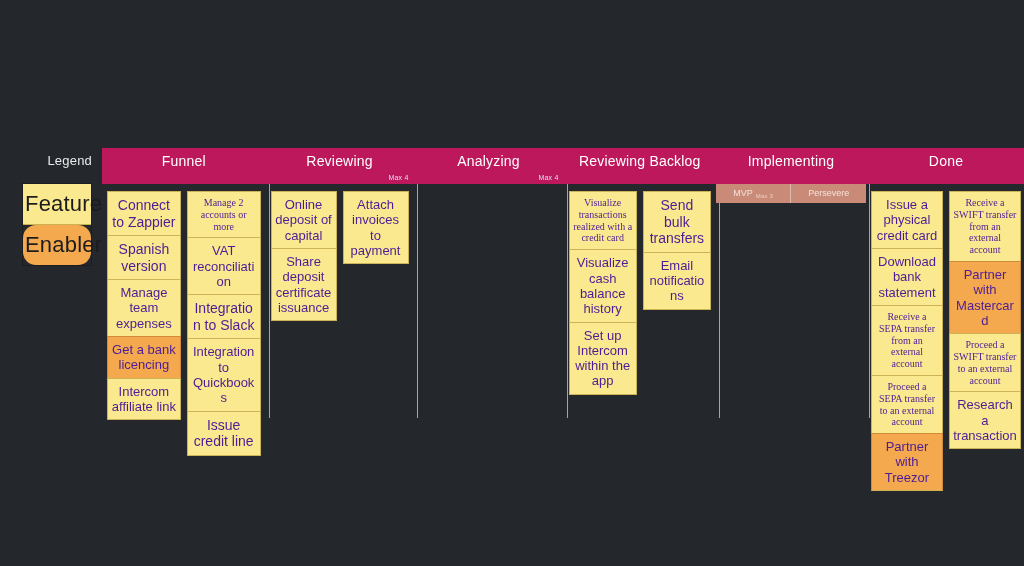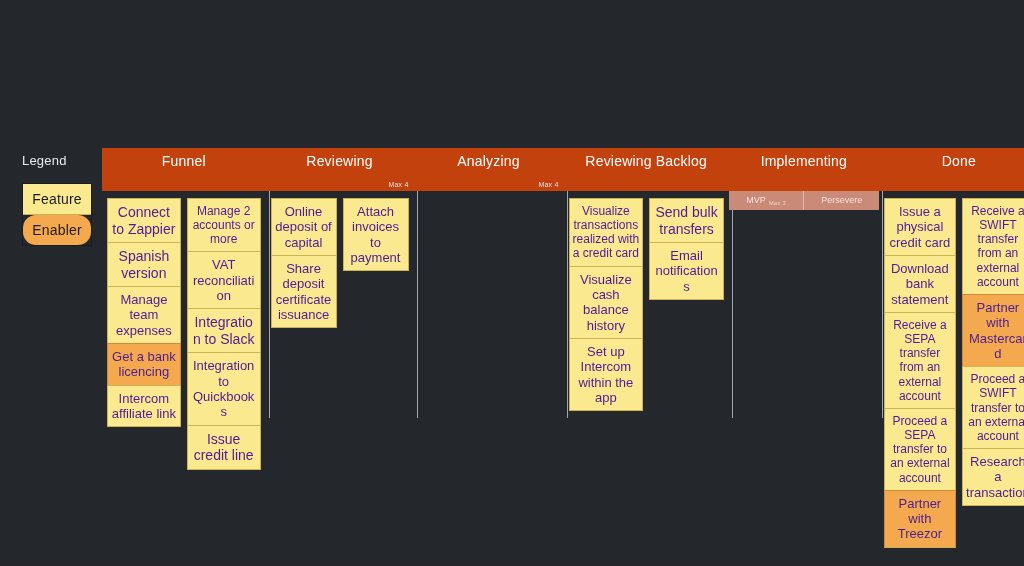--- a/index.html
+++ b/index.html
@@ -30,31 +30,31 @@
   
   .legend {
     width: 102px;
     flex: 0 0 102px;
     padding-left: 22px;
     padding-right: 10px;
   }
   .legend-title {
     color: #e9eaec;
     font-size: 13px;
-    text-align: left;
+    text-align: right;
     line-height: 26px;
     height: 26px;
     margin-bottom: 9px;
     letter-spacing: .2px;
   }
   .legend-swatches {
     border: 1px solid #1b1d20;
   }
   .legend-swatch {
-    font-size: 14px;
+    font-size: 22px;
     color: #1c1c1c;
     text-align: center;
     padding: 7px 2px;
     border-bottom: 1px solid #c9b24f;
     letter-spacing: .2px;
   }
   .legend-swatch:last-child { border-bottom: none; border-radius: 13px; }
   .sw-feature { background: #fae98f; }
   .sw-enabler { background: #f5a94e; border-bottom-color: #d18c38 !important; }
 
@@ -64,23 +64,23 @@
     height: 280px;
   }
   .col-funnel     { flex: 0 0 150px; }
   .col-reviewing  { flex: 0 0 148px; }
   .col-analyzing  { flex: 0 0 150px; }
   .col-backlog    { flex: 0 0 150px; }
   .col-implementing { flex: 0 0 150px; }
   .col-done       { flex: 0 0 160px; }
 
   .col-header {
-    background: #c2410c;
+    background: #be185d;
     color: #ffffff;
-    height: 43px;
+    height: 36px;
     line-height: 26px;
     text-align: center;
     font-size: 14px;
     letter-spacing: .2px;
     position: relative;
     white-space: nowrap;
     overflow: hidden;
   }
   .col-max {
     position: absolute;
@@ -144,21 +144,21 @@
   .lane .card:last-child { border-bottom: 1px solid #ccb456; }
   .card.enabler {
     background: #f5a94e;
     border-color: #cf8b38;
   }
   .card.enabler + .card { border-top-color: #ccb456; }
 
   
   .t-lg { font-size: 14px; }
   .t-md { font-size: 13px; }
-  .t-sm { font-size: 12px; }
+  .t-sm { font-size: 10px; font-family: Liberation Serif, serif; }
 
   
   .divider {
     position: absolute;
     top: 0;
     width: 1px;
     height: 270px;
     background: #b9bcc0;
     opacity: .85;
   }

